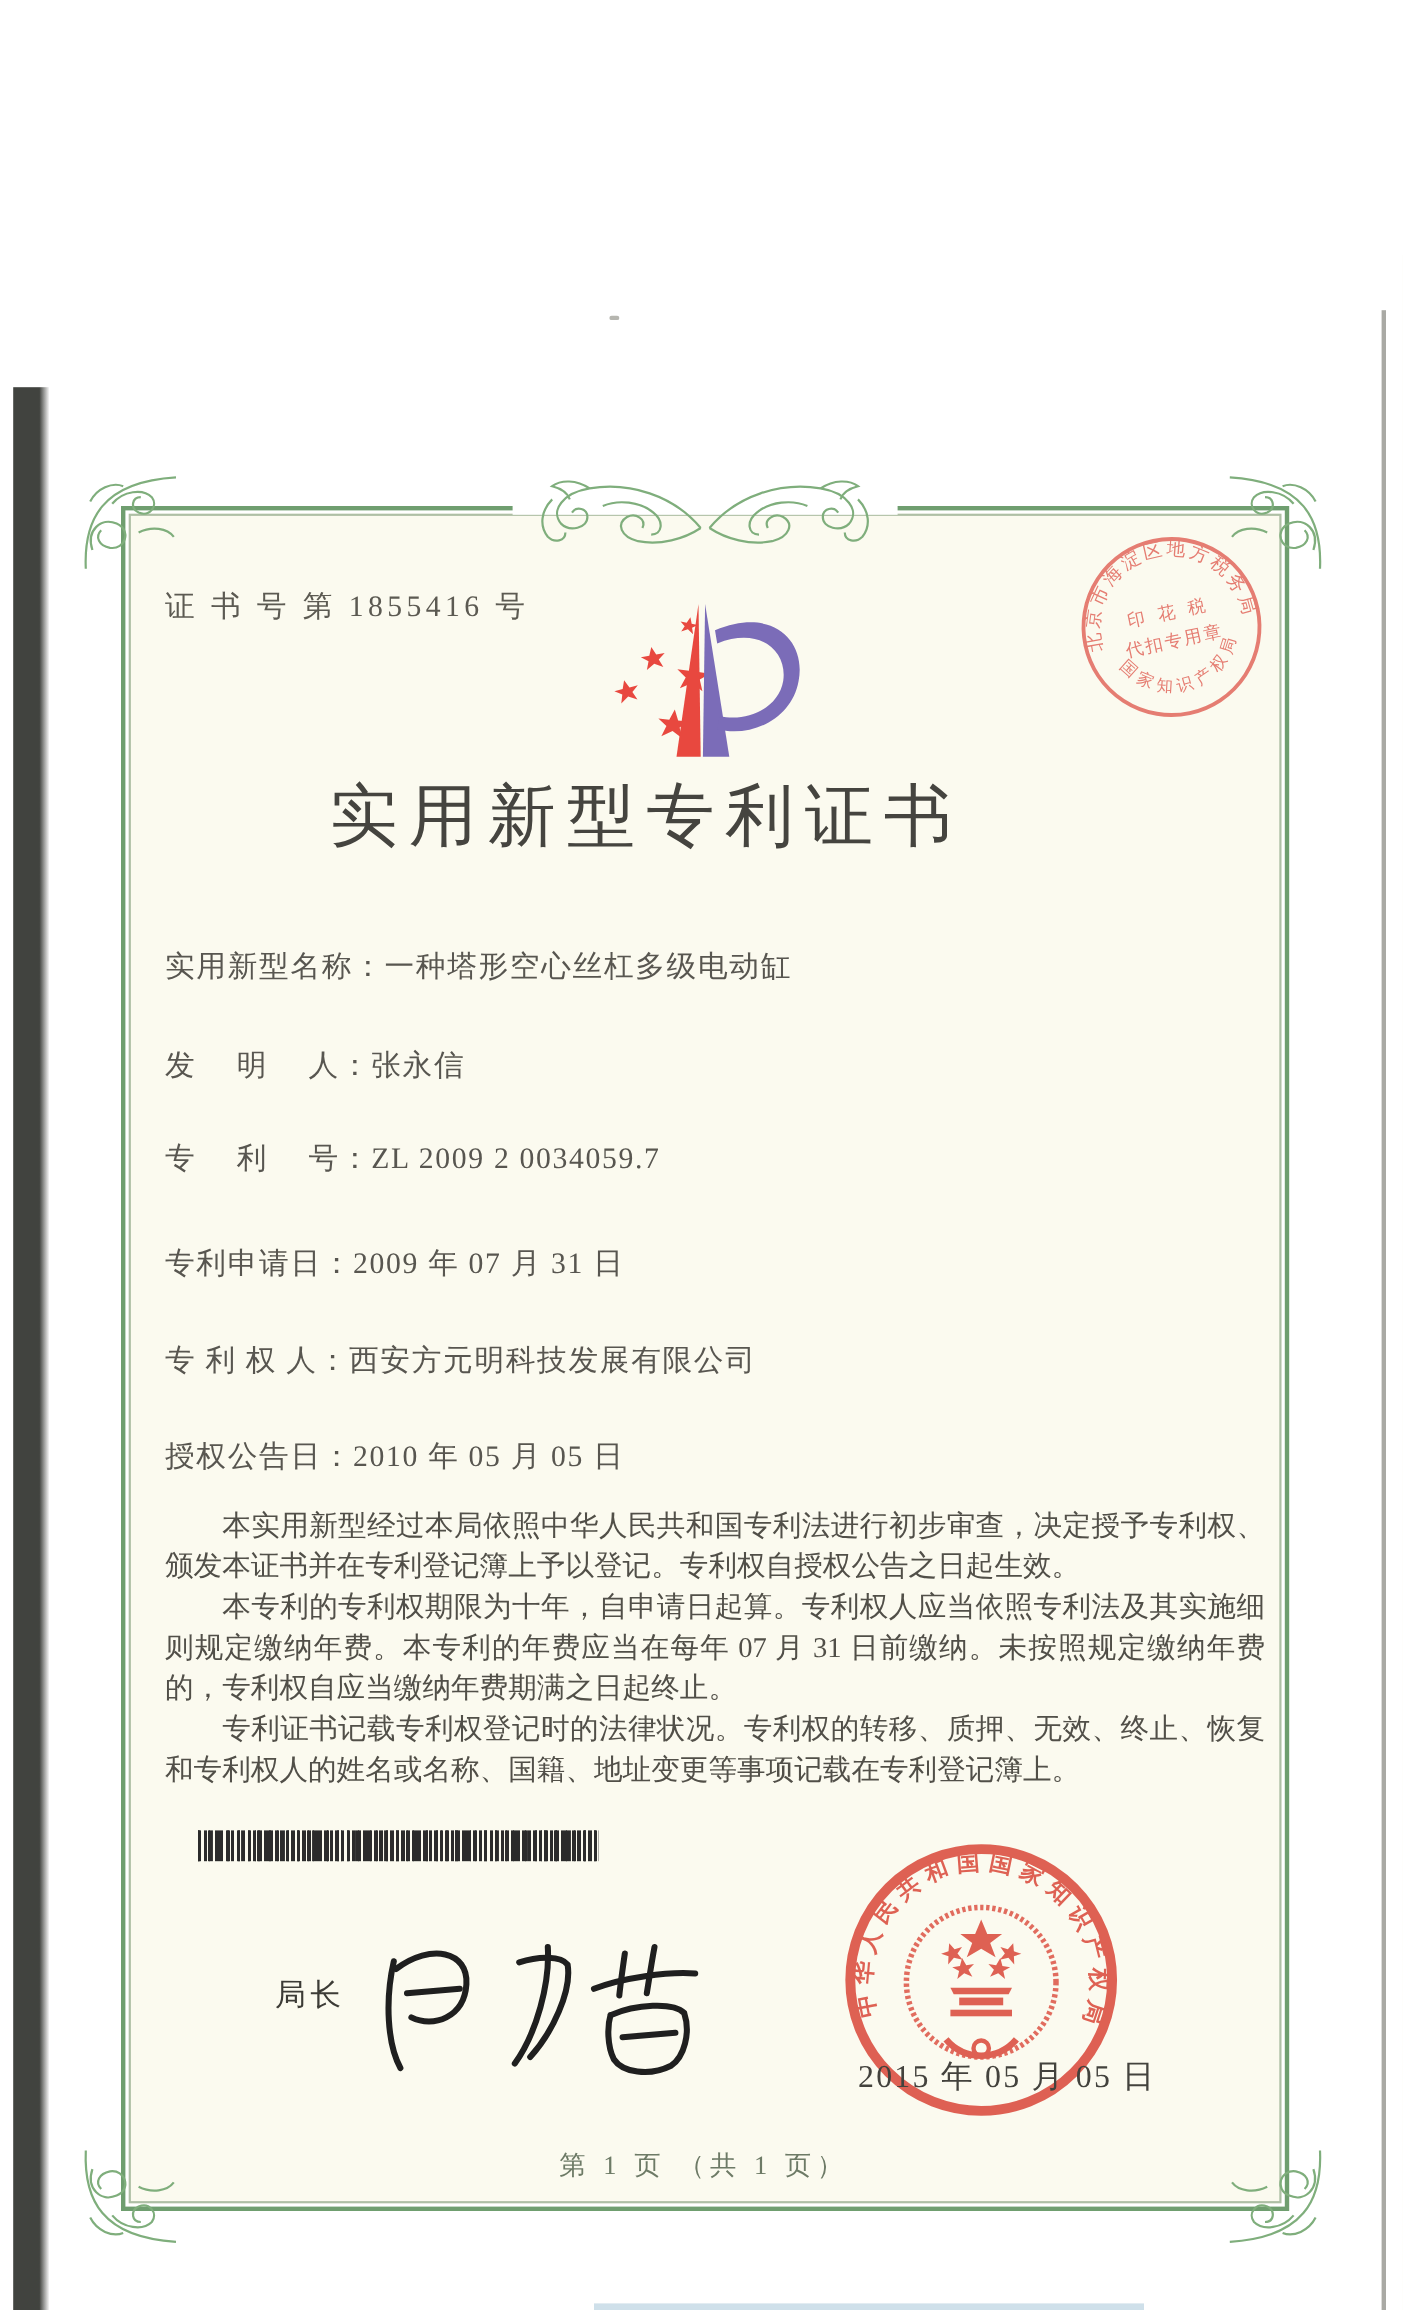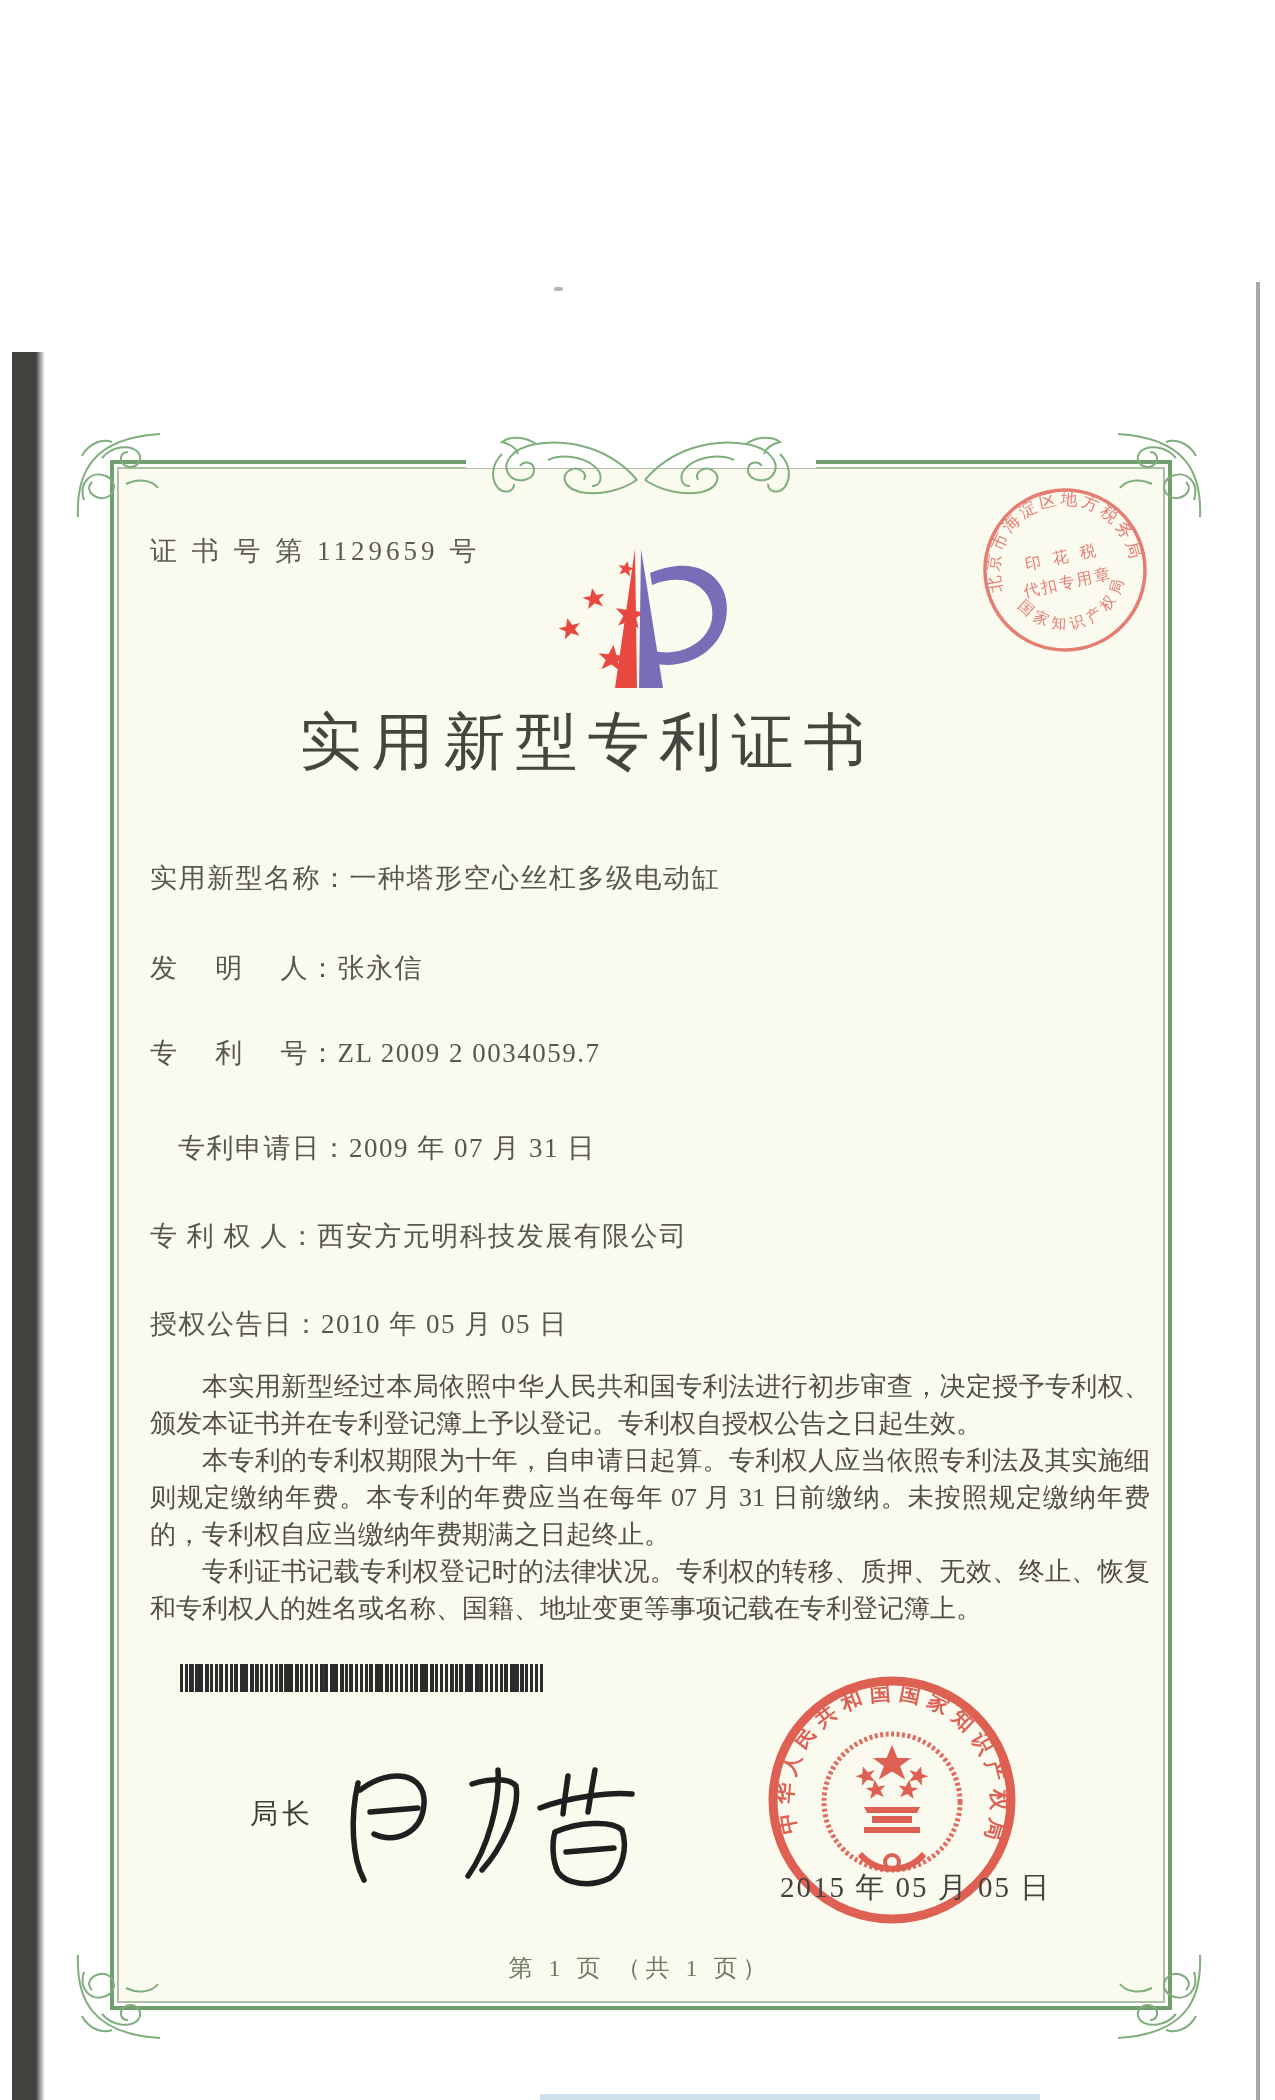--- a/index.html
+++ b/index.html
@@ -29,21 +29,21 @@
 
   .stamp{position:absolute;left:973px;top:478px;width:184px;height:184px;}
   .stamp text{font-family:"Liberation Serif","DejaVu Serif",serif;}
 
   .logo{position:absolute;left:538px;top:543px;width:202px;height:152px;}
 
   .title{position:absolute;left:215px;top:700px;width:745px;text-align:center;
          font-size:62px;font-weight:500;letter-spacing:10px;color:#45443f;}
 
   .field{position:absolute;left:150px;font-size:27px;letter-spacing:1.5px;color:#585650;white-space:pre;}
-  .f0{top:860px;} .f1{top:950px;} .f2{top:1016px;margin-top:19px;} .f3{top:1130px;margin-left:28px;} .f4{top:1218px;} .f5{top:1306px;text-align:center;}
+  .f0{top:860px;} .f1{top:950px;} .f2{top:1016px;margin-top:19px;} .f3{top:1130px;} .f4{top:1218px;} .f5{top:1306px;text-align:center;}
 
   .body-text{position:absolute;left:150px;top:1368px;width:1000px;font-size:26px;line-height:37px;
              text-align:justify;color:#514f48;}
   .body-text p{margin:0;text-indent:2em;}
 
   .barcode{position:absolute;left:180px;top:1664px;width:364px;height:28px;
     background:
       repeating-linear-gradient(90deg,#2b2b2b 0 3px,rgba(0,0,0,0) 3px 5px),
       repeating-linear-gradient(90deg,#2b2b2b 0 2px,rgba(0,0,0,0) 2px 9px),
       repeating-linear-gradient(90deg,#3a3a3a 0 1px,rgba(0,0,0,0) 1px 13px),
@@ -119,21 +119,21 @@
       <path d="M96,40 C110,34 130,36 142,46 C152,54 150,66 140,66"></path>
       <path d="M50,34 C40,44 38,58 46,68 C52,74 62,72 62,64"></path>
       <path d="M193,60 C218,30 258,18 294,24 C318,28 330,44 320,56 C312,64 296,60 296,50 C296,42 306,40 310,46"></path>
       <path d="M294,24 C306,16 320,16 328,22 C320,24 314,28 312,34"></path>
       <path d="M193,60 C208,70 230,76 250,72 C266,68 270,56 260,50 C252,46 242,52 246,60"></path>
       <path d="M282,40 C268,34 248,36 236,46 C226,54 228,66 238,66"></path>
       <path d="M328,34 C338,44 340,58 332,68 C326,74 316,72 316,64"></path>
     </g>
   </svg>
 
-  <div class="cert-no">证 书 号 第 1129659 号</div>
+  <div class="cert-no">证 书 号 第 1855416 号</div>
 
   <svg class="stamp" viewBox="0 0 184 184">
     <g transform="rotate(-12 92 92)" fill="#e57d72">
       <circle cx="92" cy="92" r="80" fill="none" stroke="#e57d72" stroke-width="3.5"></circle>
       <defs>
         <path id="stampTop" d="M27,104 A66,66 0 1 1 157,104"></path>
         <path id="stampBottom" d="M36,112 A60,60 0 0 0 148,112"></path>
       </defs>
       <text font-size="17" letter-spacing="3">
         <textPath href="#stampTop" startOffset="4">北京市海淀区地方税务局</textPath>

